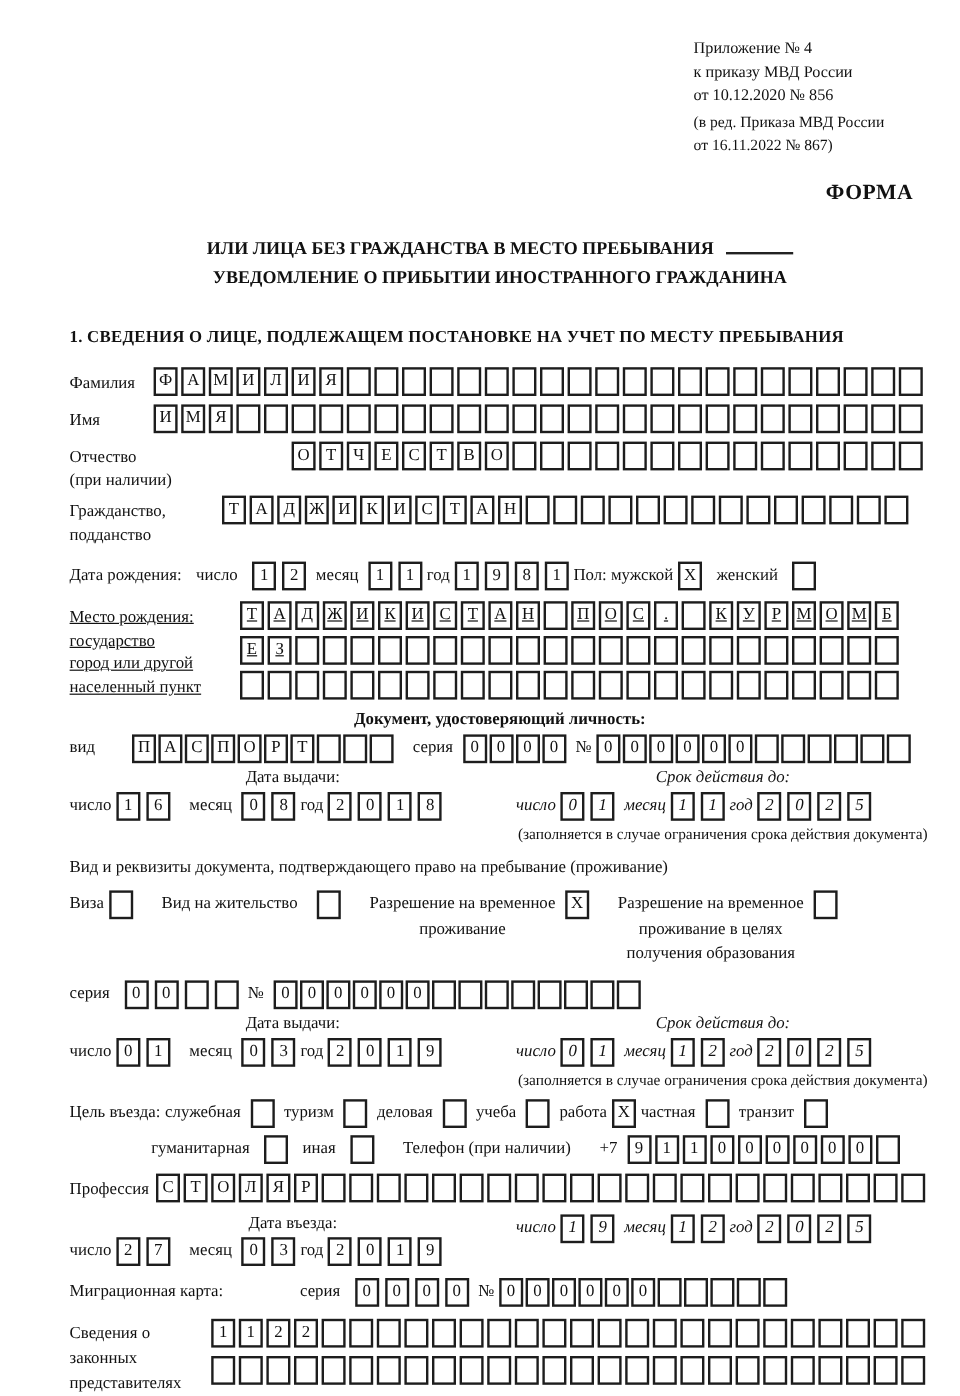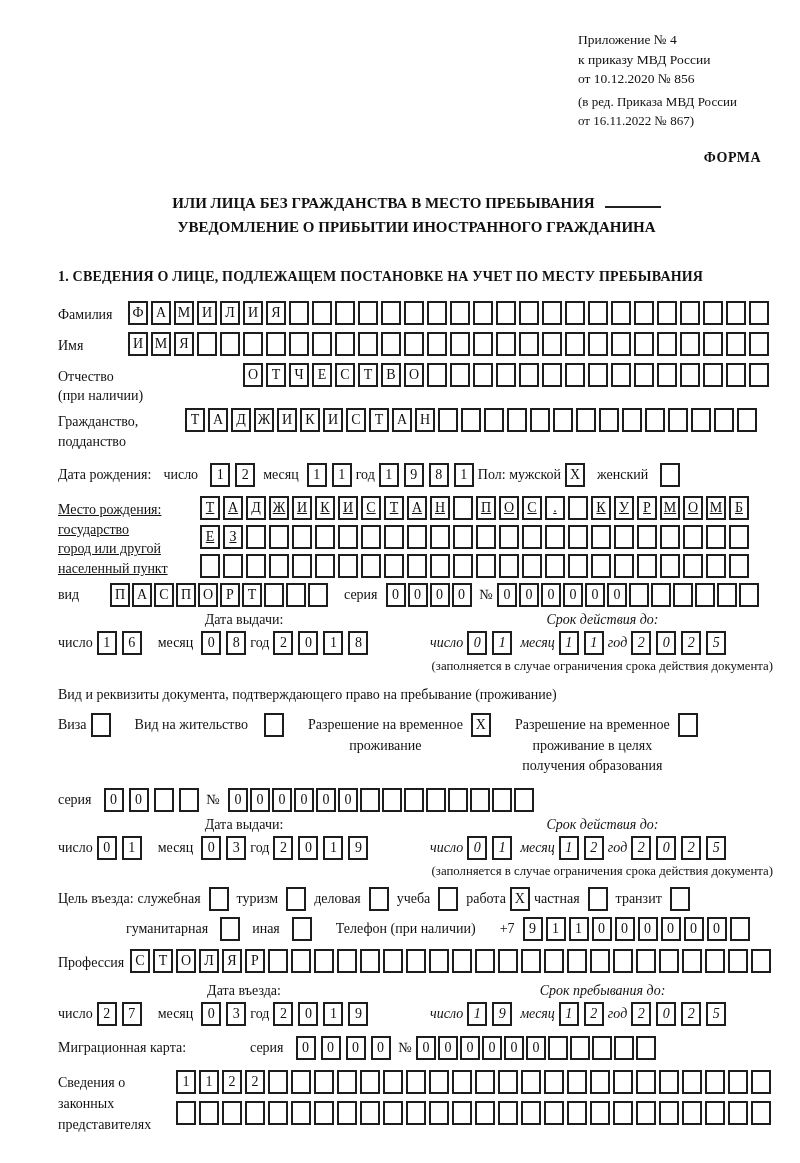--- a/index.html
+++ b/index.html
@@ -6,21 +6,21 @@
   html,body { margin:0; padding:0; background:#fff; }
   .page {
     width: 800px; height: 1163px; margin: 0 auto; background:#fff; color:#111;
     font-family: "Liberation Serif", "DejaVu Serif", serif;
     font-size: 14px; padding: 30px 25px 0 58px; overflow: hidden; position: relative;
   }
   
   .annex { width: 185px; margin-left: auto; margin-right: 12px; line-height: 1.45; font-size: 13.5px; }
   .annex div { white-space: nowrap; }
   .annex-note { margin-top: 4px; font-size: 13px; }
-  .forma { text-align: right; font-weight: bold; margin: 20px 14px 0 0; font-size: 14px; letter-spacing: .5px; }
+  .forma { text-align: right; font-weight: bold; margin: 20px 14px 0 0; font-size: 18px; letter-spacing: .5px; }
   
   .title { text-align: center; font-weight: bold; font-size: 15px; margin-top: 26px; line-height: 1.55; }
   .title-underline { display:inline-block; width: 56px; border-bottom: 2px solid #222; height: 12px; margin-left: 10px; }
   .section-title { font-weight: bold; font-size: 14px; margin-top: 30px; letter-spacing: .2px; }
   
   .row { display: flex; align-items: flex-start; margin-top: 7px; }
   .lbl { flex: none; padding-top: 4px; line-height: 1.4; }
   .cells { display: flex; flex: none; gap: 3px; }
   .cells.wide { gap: 5px; }
   .cell {
@@ -324,20 +324,21 @@
           <span class="cell"></span>
           <span class="cell"></span>
           <span class="cell"></span>
           <span class="cell"></span>
           <span class="cell"></span>
           <span class="cell"></span>
         </div>
     </div>
   </div>
 
+  <div class="doc-head">Документ, удостоверяющий личность:</div>
 
   <div class="row inline" style="margin-top:4px;">
     <div class="lbl" style="width:52px;">вид</div>
     <div class="cells" style="gap:2px;">
         <span class="cell">П</span>
         <span class="cell">А</span>
         <span class="cell">С</span>
         <span class="cell">П</span>
         <span class="cell">О</span>
         <span class="cell">Р</span>
@@ -672,21 +673,20 @@
           <div class="sp4"></div>
         <div class="cells wide">
             <span class="cell">2</span>
             <span class="cell">0</span>
             <span class="cell">1</span>
             <span class="cell">9</span>
           </div>
       </div>
     </div>
     <div class="col-r">
-      <div class="head">Срок пребывания до:</div>
       <div class="date-line">
         <div class="lbl">число</div>
           <div class="sp4"></div>
         <div class="cells wide">
             <span class="cell">1</span>
             <span class="cell">9</span>
           </div>
           <div class="sp8"></div>
         <div class="lbl">месяц</div>
           <div class="sp4"></div>

